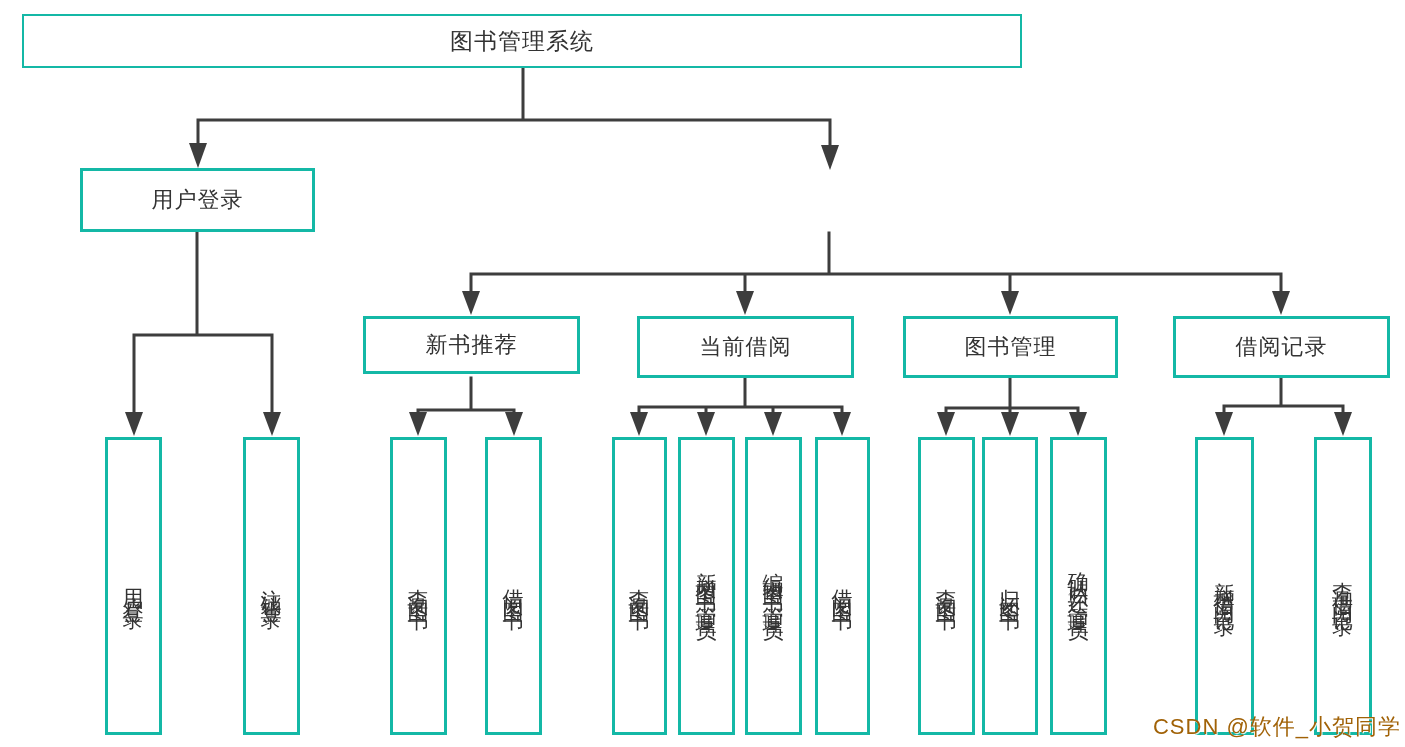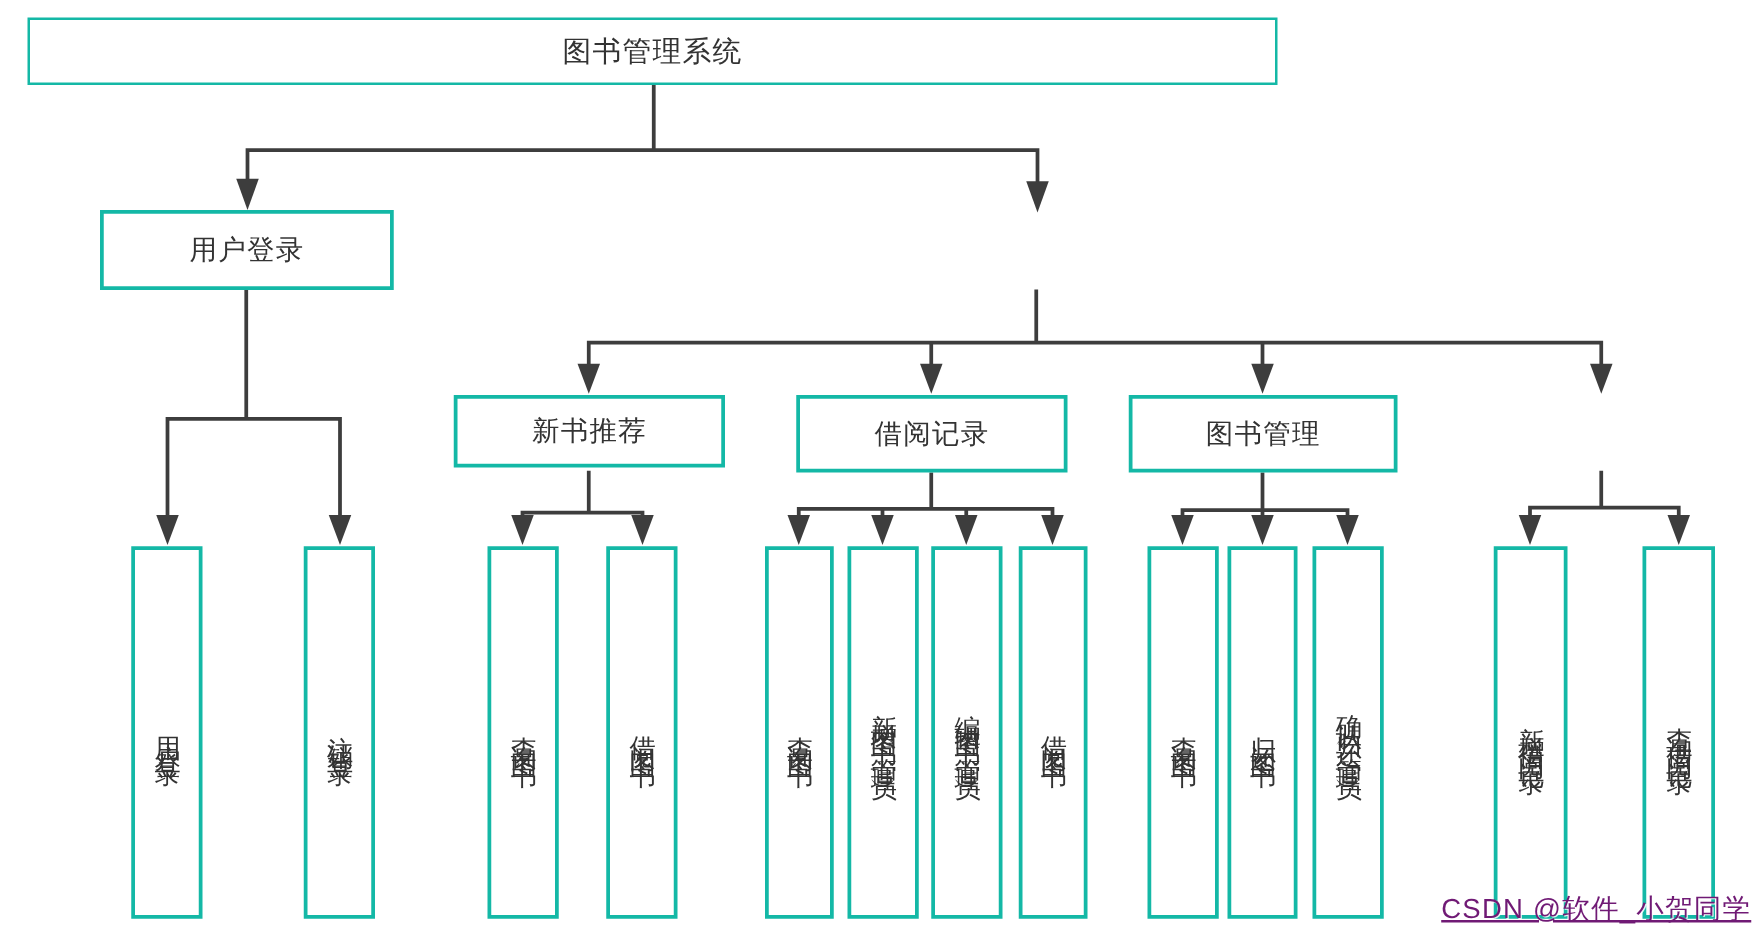--- a/index.html
+++ b/index.html
@@ -37,26 +37,25 @@
     text-orientation: mixed;
     letter-spacing: 7px;
     font-size: 21px;
     padding: 6px 0;
   }
   .watermark {
     position: absolute;
     right: 4px;
     top: 712px;
     font-size: 22px;
-    color: #701a75;
+    color: #a16207;
     letter-spacing: 1px;
     text-shadow: 1px 1px 0 rgba(255,255,255,0.85);
     z-index: 5;
     white-space: nowrap;
-    text-decoration: underline;
   }
 </style>
 </head>
 <body>
 
 <div class="stage">
 
   <svg class="connectors" viewBox="0 0 1405 747" xmlns="http://www.w3.org/2000/svg">
     <g stroke="#3d3d3d" stroke-width="3" fill="none" stroke-linecap="square">
       <path d="M523,68 V120 M198,120 H830 M198,120 V145 M830,120 V147"></path>
@@ -88,22 +87,23 @@
       <polygon points="1215,412 1233,412 1224,436"></polygon>
       <polygon points="1334,412 1352,412 1343,436"></polygon>
     </g>
   </svg>
 
   <div class="box root" style="left:22px; top:14px; width:1000px; height:54px">图书管理系统</div>
 
   <div class="box" style="left:80px; top:168px; width:235px; height:64px">用户登录</div>
 
   <div class="box" style="left:363px; top:316px; width:217px; height:58px">新书推荐</div>
-  <div class="box" style="left:637px; top:316px; width:217px; height:62px">借阅记录</div>
+  <div class="box" style="left:637px; top:316px; width:217px; height:62px">当前借阅</div>
   <div class="box" style="left:903px; top:316px; width:215px; height:62px">图书管理</div>
+  <div class="box" style="left:1173px; top:316px; width:217px; height:62px">借阅记录</div>
 
   <div class="box v" style="left:105px; top:437px; width:57px; height:298px">用户登录</div>
   <div class="box v" style="left:243px; top:437px; width:57px; height:298px">注销登录</div>
 
   <div class="box v" style="left:390px; top:437px; width:57px; height:298px">查询图书</div>
   <div class="box v" style="left:485px; top:437px; width:57px; height:298px">借阅图书</div>
 
   <div class="box v" style="left:612px; top:437px; width:55px; height:298px">查询图书</div>
   <div class="box v" style="left:678px; top:437px; width:57px; height:298px">新增图书（管理员）</div>
   <div class="box v" style="left:745px; top:437px; width:57px; height:298px">编辑图书（管理员）</div>

